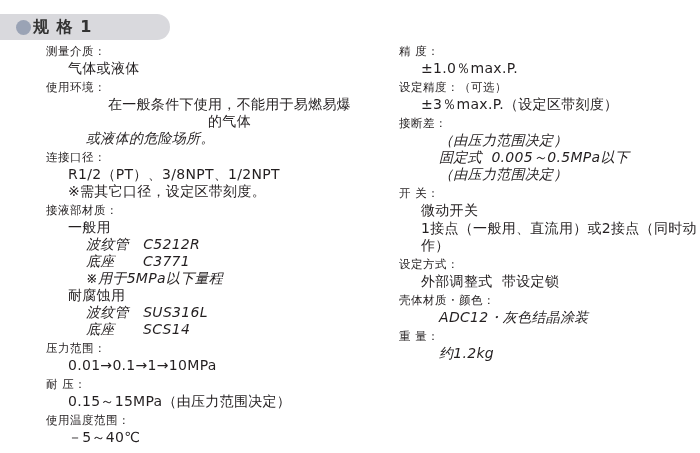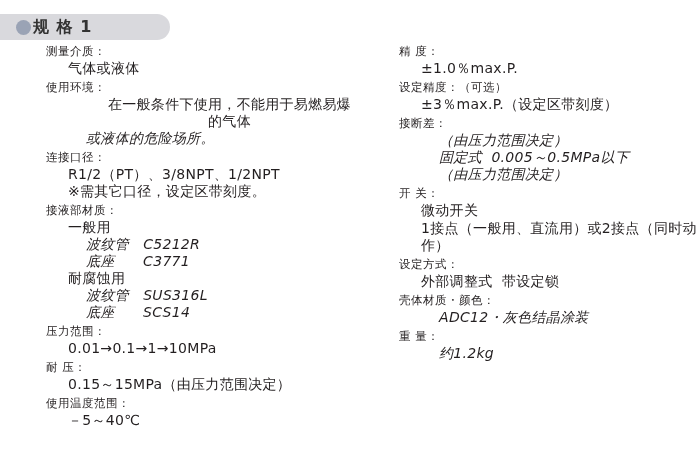--- a/index.html
+++ b/index.html
@@ -122,20 +122,21 @@
             <div class="spec-line indent-1">R1/2（PT）、3/8NPT、1/2NPT</div>
             <div class="spec-line indent-1">※需其它口径，设定区带刻度。</div>
           </div>
         </div>
         <div class="spec-block">
           <div class="spec-label">接液部材质：</div>
           <div class="spec-values">
             <div class="spec-line indent-1">一般用</div>
             <div class="spec-line indent-2">波纹管   C5212R</div>
             <div class="spec-line indent-2">底座      C3771</div>
+            <div class="spec-line indent-2">※用于5MPa以下量程</div>
             <div class="spec-line indent-1">耐腐蚀用</div>
             <div class="spec-line indent-2">波纹管   SUS316L</div>
             <div class="spec-line indent-2">底座      SCS14</div>
           </div>
         </div>
         <div class="spec-block">
           <div class="spec-label">压力范围：</div>
           <div class="spec-values">
             <div class="spec-line indent-1">0.01→0.1→1→10MPa</div>
           </div>

